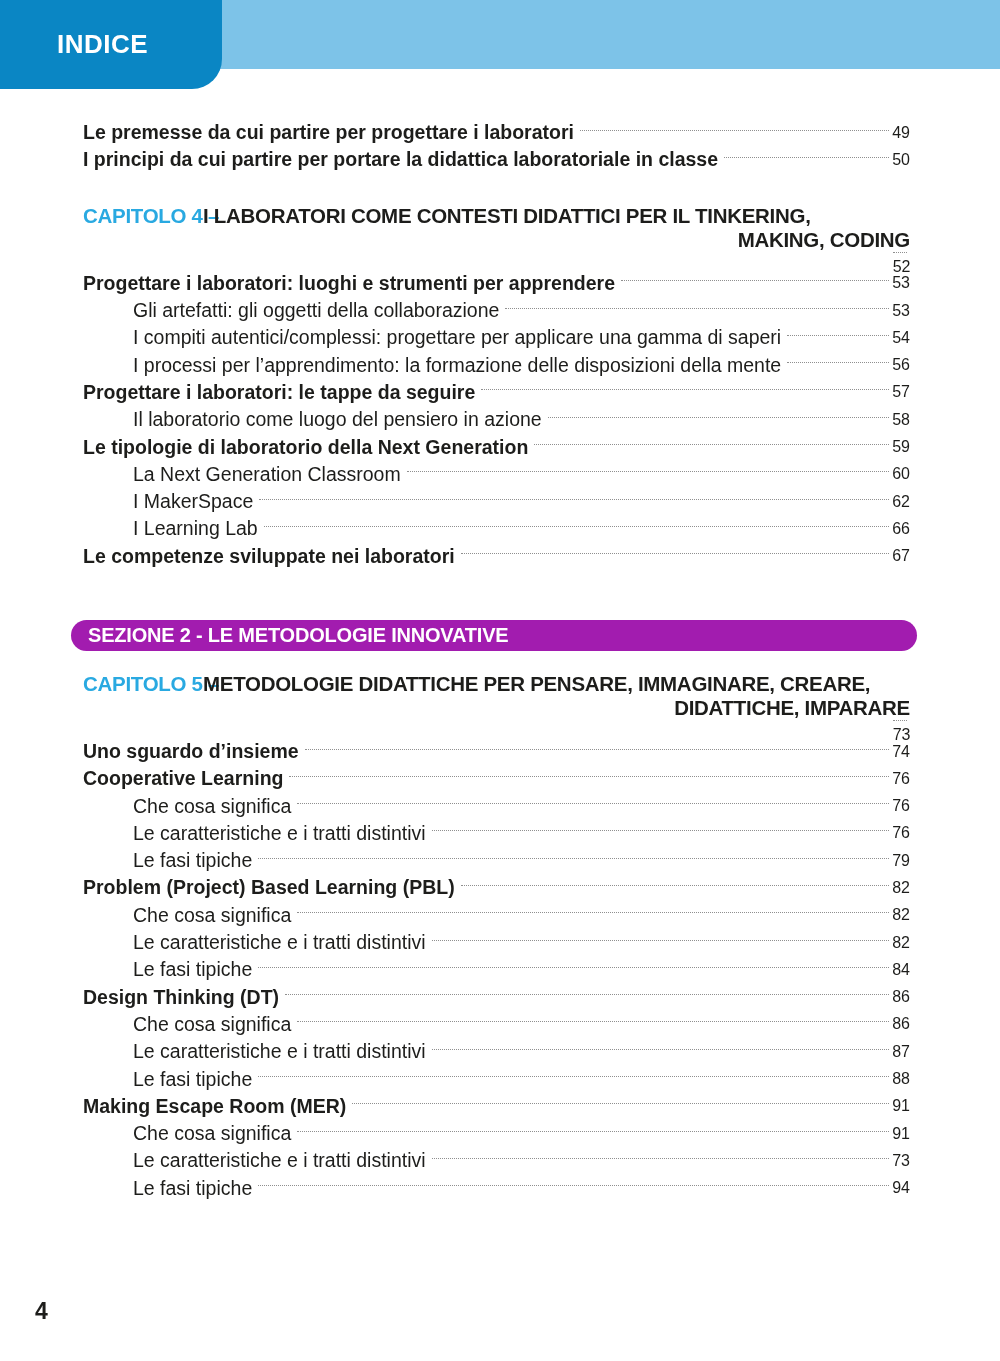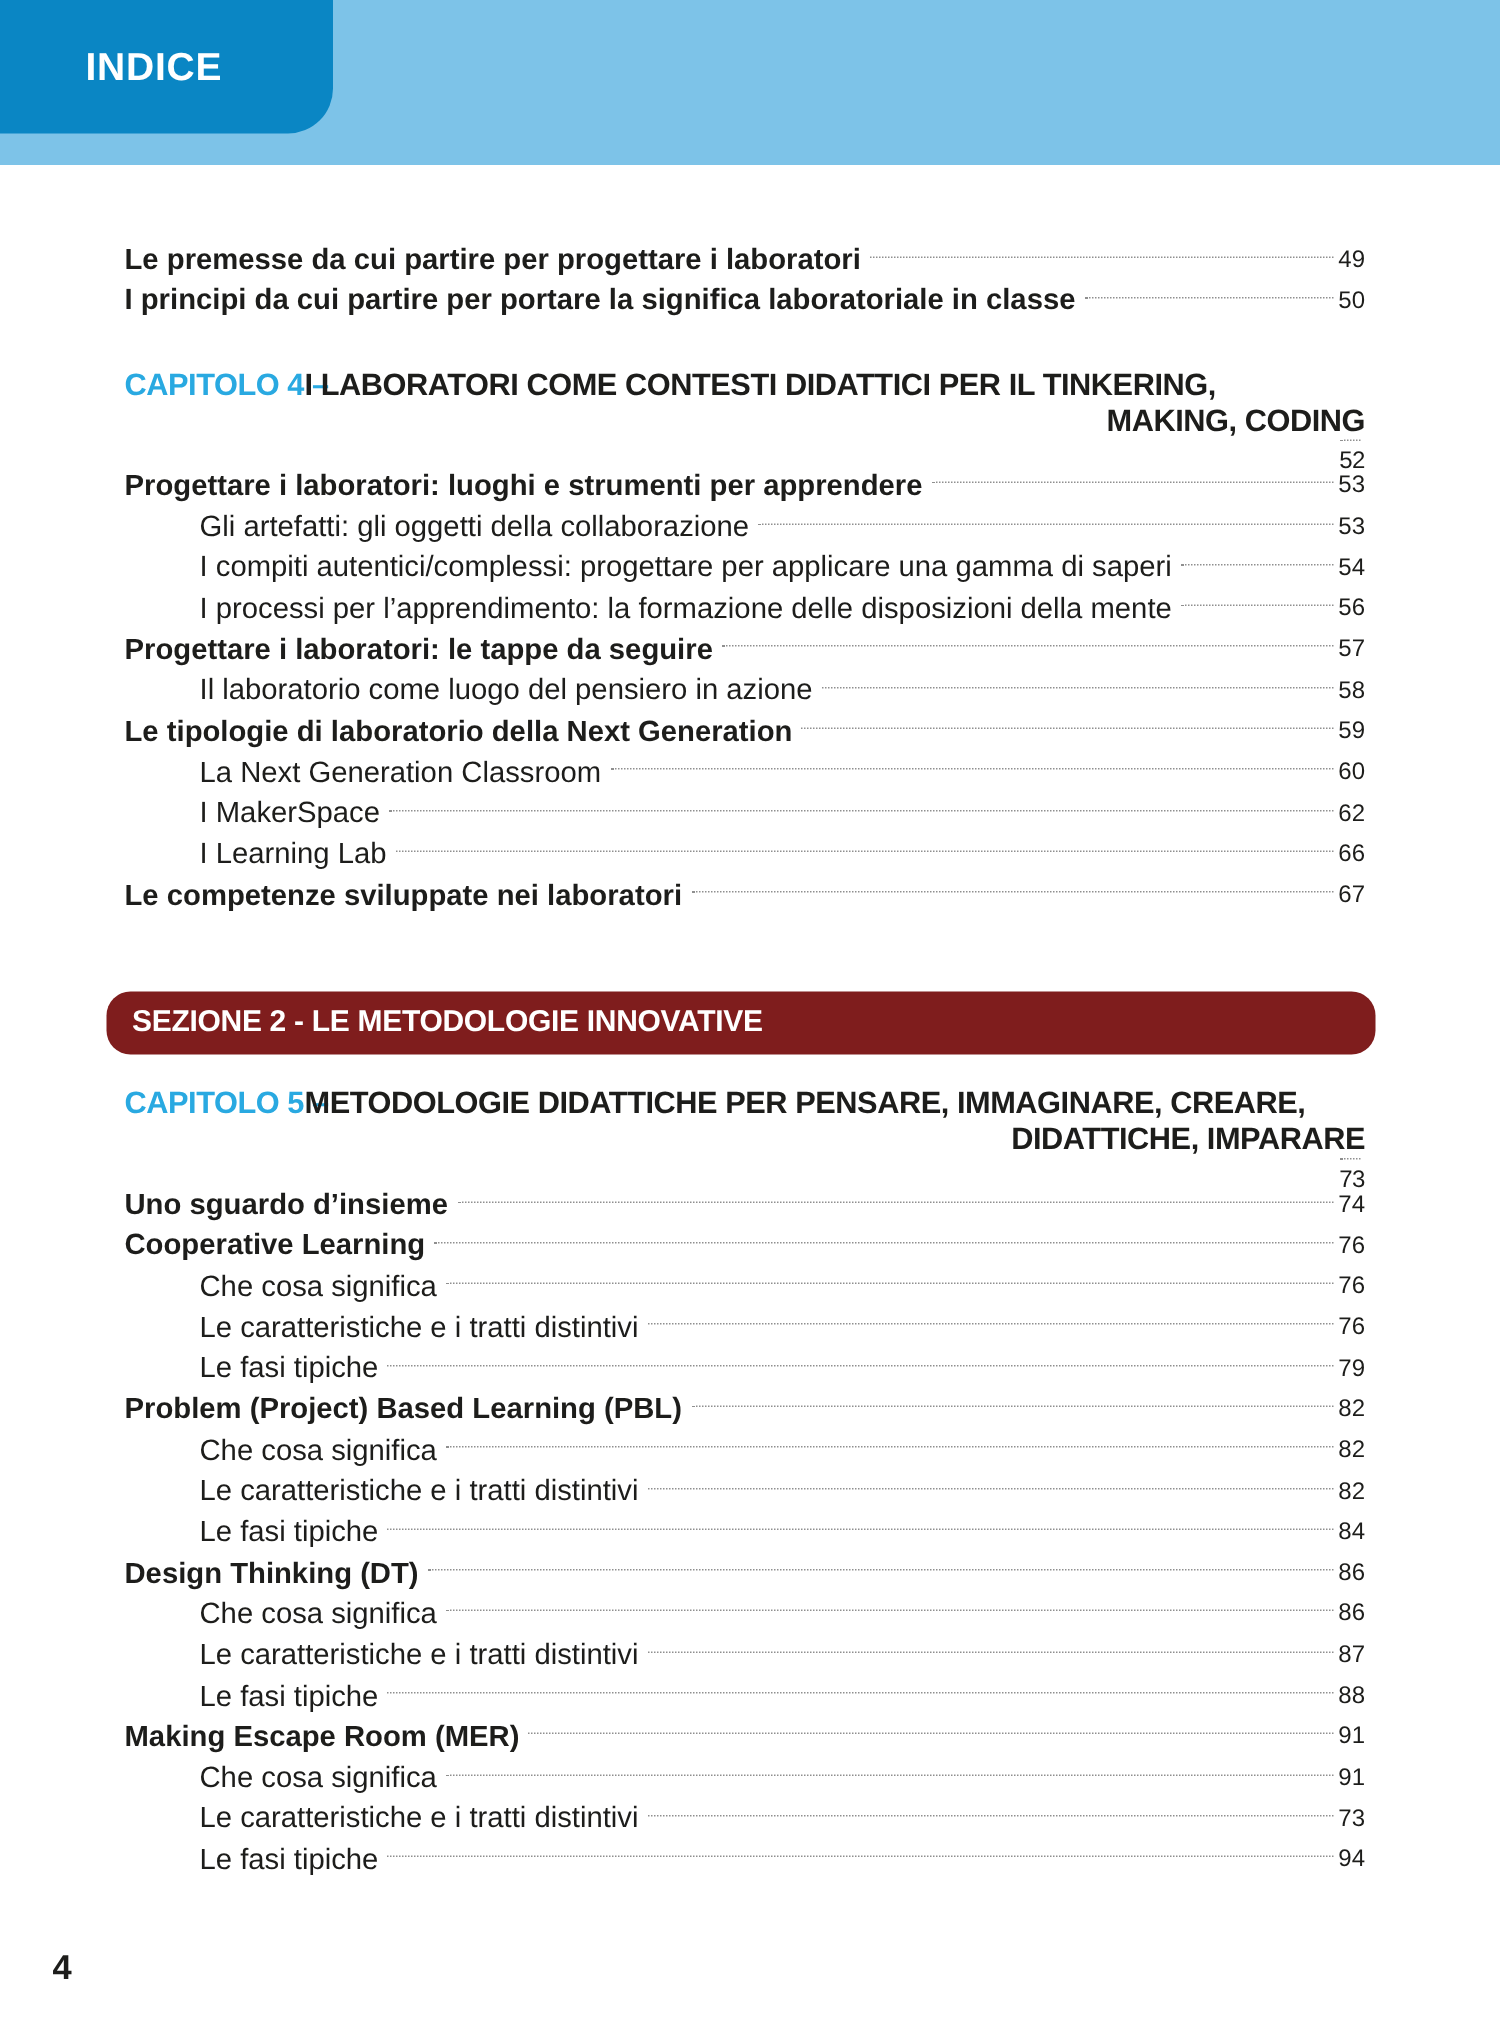--- a/index.html
+++ b/index.html
@@ -5,21 +5,21 @@
   * { margin:0; padding:0; box-sizing:border-box; }
   html,body { background:#ffffff; }
   body {
     width:1000px; height:1361px; position:relative;
     font-family:"Liberation Sans", sans-serif;
     color:#1d1d1b;
     overflow:hidden;
   }
   
   .band {
-    width:100%; height:110px;
+    width:100%; height:69px;
     background:#7dc3e8;
   }
   .tab {
     width:222px; height:89px;
     background:#0a86c4;
     border-radius:0 0 30px 0;
     display:flex; align-items:center;
   }
   .tab-label {
     color:#ffffff;
@@ -63,22 +63,22 @@
   .chap-label {
     color:#29a9e1;
     width:120px;
     flex:0 0 120px;
   }
   .chap-cont { padding-left:134px;flex-direction:column; }
   
   .section-bar {
     margin-left:-12px;
     width:calc(100% + 19px);
-    height:42px;
-    background:#7f1d1d;
+    height:31px;
+    background:#a21caf;
     border-radius:16px;
     display:flex;
     align-items:center;
     padding-left:17px;
   }
   .section-bar span {
     color:#ffffff;
     font-weight:bold;
     font-size:20px;
     letter-spacing:-0.2px;
@@ -105,21 +105,21 @@
   </div>
 </header>
 
 <main class="content" id="toc-container">
     <div class="row lvl1">
       <span class="label">Le premesse da cui partire per progettare i laboratori</span>
       <span class="leader"></span>
       <span class="pagenum">49</span>
     </div>
     <div class="row lvl1">
-      <span class="label">I principi da cui partire per portare la significa laboratoriale in classe</span>
+      <span class="label">I principi da cui partire per portare la didattica laboratoriale in classe</span>
       <span class="leader"></span>
       <span class="pagenum">50</span>
     </div>
     <div class="sp-lg"></div>
     <div class="chap">
       <span class="chap-label">CAPITOLO 4 –</span>
       <span>I LABORATORI COME CONTESTI DIDATTICI PER IL TINKERING,</span>
     </div>
     <div class="chap chap-cont">
       <span>MAKING, CODING</span>

